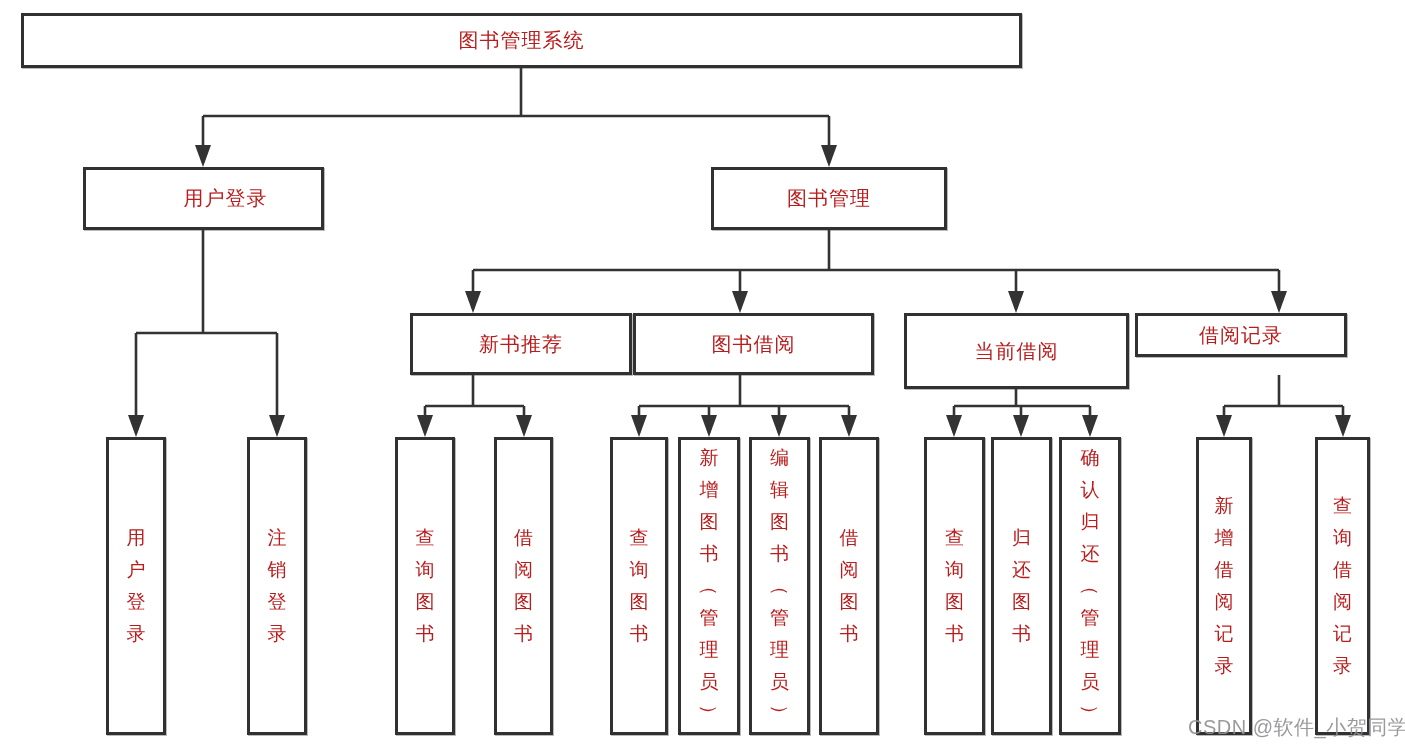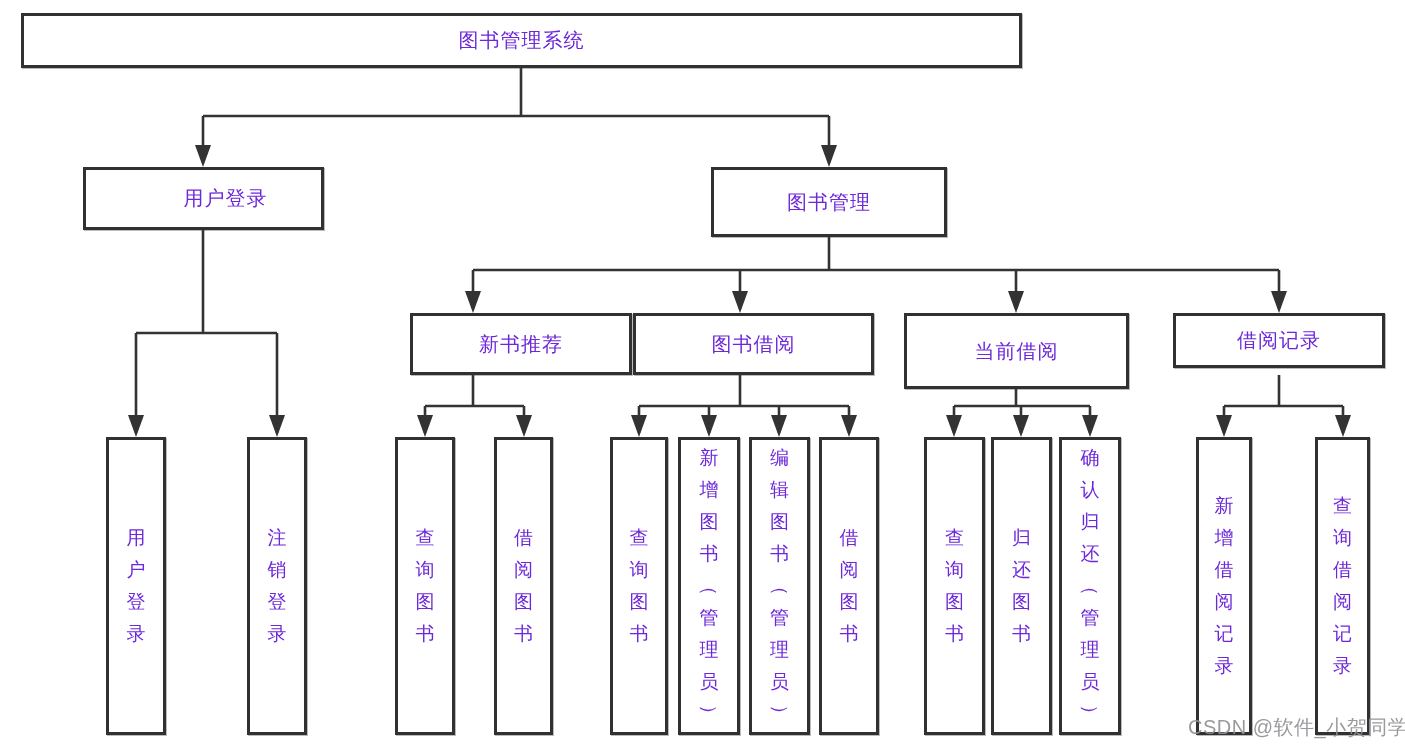--- a/index.html
+++ b/index.html
@@ -15,21 +15,21 @@
   .node{
     position:absolute;
     background:#ffffff;
     border:3px solid #313131;
     box-sizing:border-box;
     display:flex;
     align-items:center;
     justify-content:center;
     font-size:20px;
     letter-spacing:1px;
-    color:#6d28d9;
+    color:#b91c1c;
     box-shadow:1px 1px 0 rgba(60,60,60,.35);
   }
   .vnode{flex-direction:column;letter-spacing:0;}
   .vchar{display:block;height:32px;line-height:32px;width:100%;text-align:center;font-size:19px;}
   .vchar.rot{transform:rotate(90deg);}
   #watermark{
     position:absolute;
     left:1188px;top:714px;
     font-size:20px;
     letter-spacing:0.5px;
@@ -82,26 +82,26 @@
       <path d="M1013,415 L1029,415 L1021,437 Z"></path>
       <path d="M1082,415 L1098,415 L1090,437 Z"></path>
       <path d="M1216,415 L1232,415 L1224,437 Z"></path>
       <path d="M1335,415 L1351,415 L1343,437 Z"></path>
     </g>
   </svg>
 
   <div class="node" style="left:21px;top:13px;width:1001px;height:55px;">图书管理系统</div>
 
   <div class="node" style="left:83px;top:167px;width:241px;height:63px;padding-left:44px;">用户登录</div>
-  <div class="node" style="left:711px;top:167px;width:236px;height:70px;">图书管理</div>
+  <div class="node" style="left:711px;top:167px;width:236px;height:63px;">图书管理</div>
 
   <div class="node" style="left:362px;top:313px;width:222px;height:62px;margin-left:48px;">新书推荐</div>
   <div class="node" style="left:633px;top:313px;width:241px;height:62px;">图书借阅</div>
   <div class="node" style="left:904px;top:313px;width:225px;height:76px;">当前借阅</div>
-  <div class="node" style="left:1173px;top:313px;width:212px;height:55px;">借阅记录</div>
+  <div class="node" style="left:1135px;top:313px;width:212px;height:44px;">借阅记录</div>
 
   <div class="node vnode" style="left:106px;top:437px;width:60px;height:298px;">
       <span class="vchar">用</span>
       <span class="vchar">户</span>
       <span class="vchar">登</span>
       <span class="vchar">录</span>
     </div>
   <div class="node vnode" style="left:247px;top:437px;width:60px;height:298px;">
       <span class="vchar">注</span>
       <span class="vchar">销</span>

